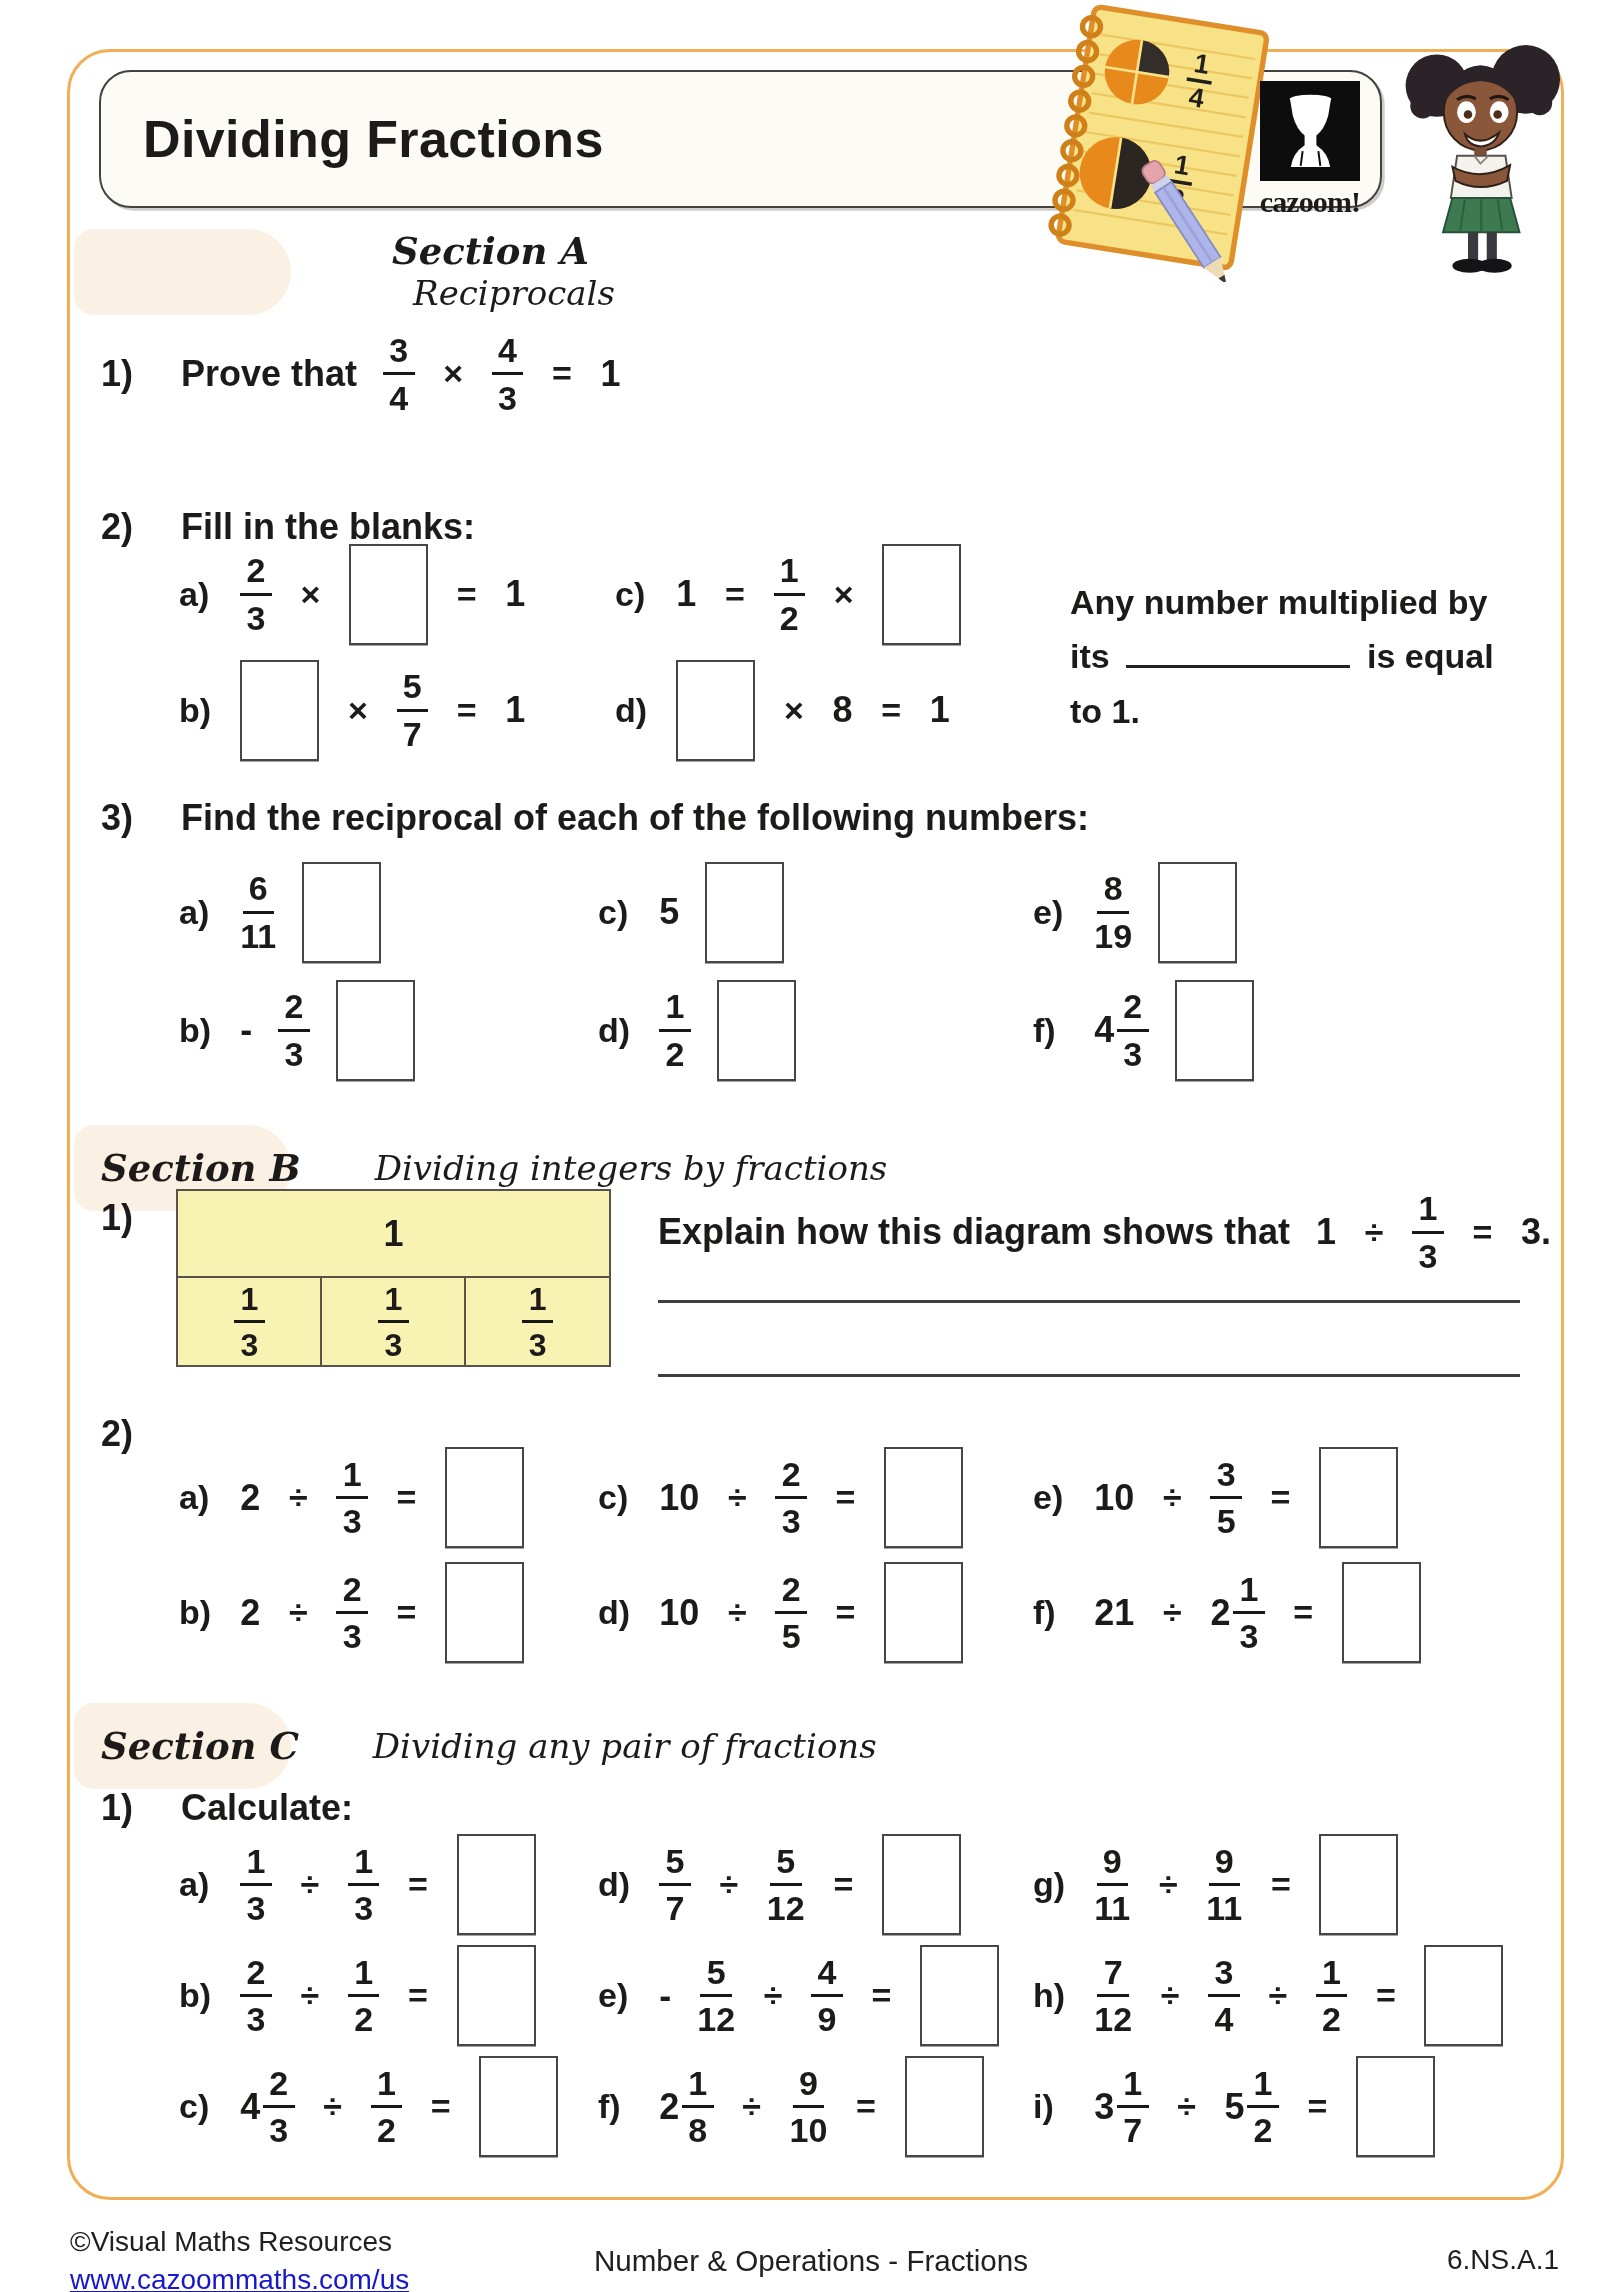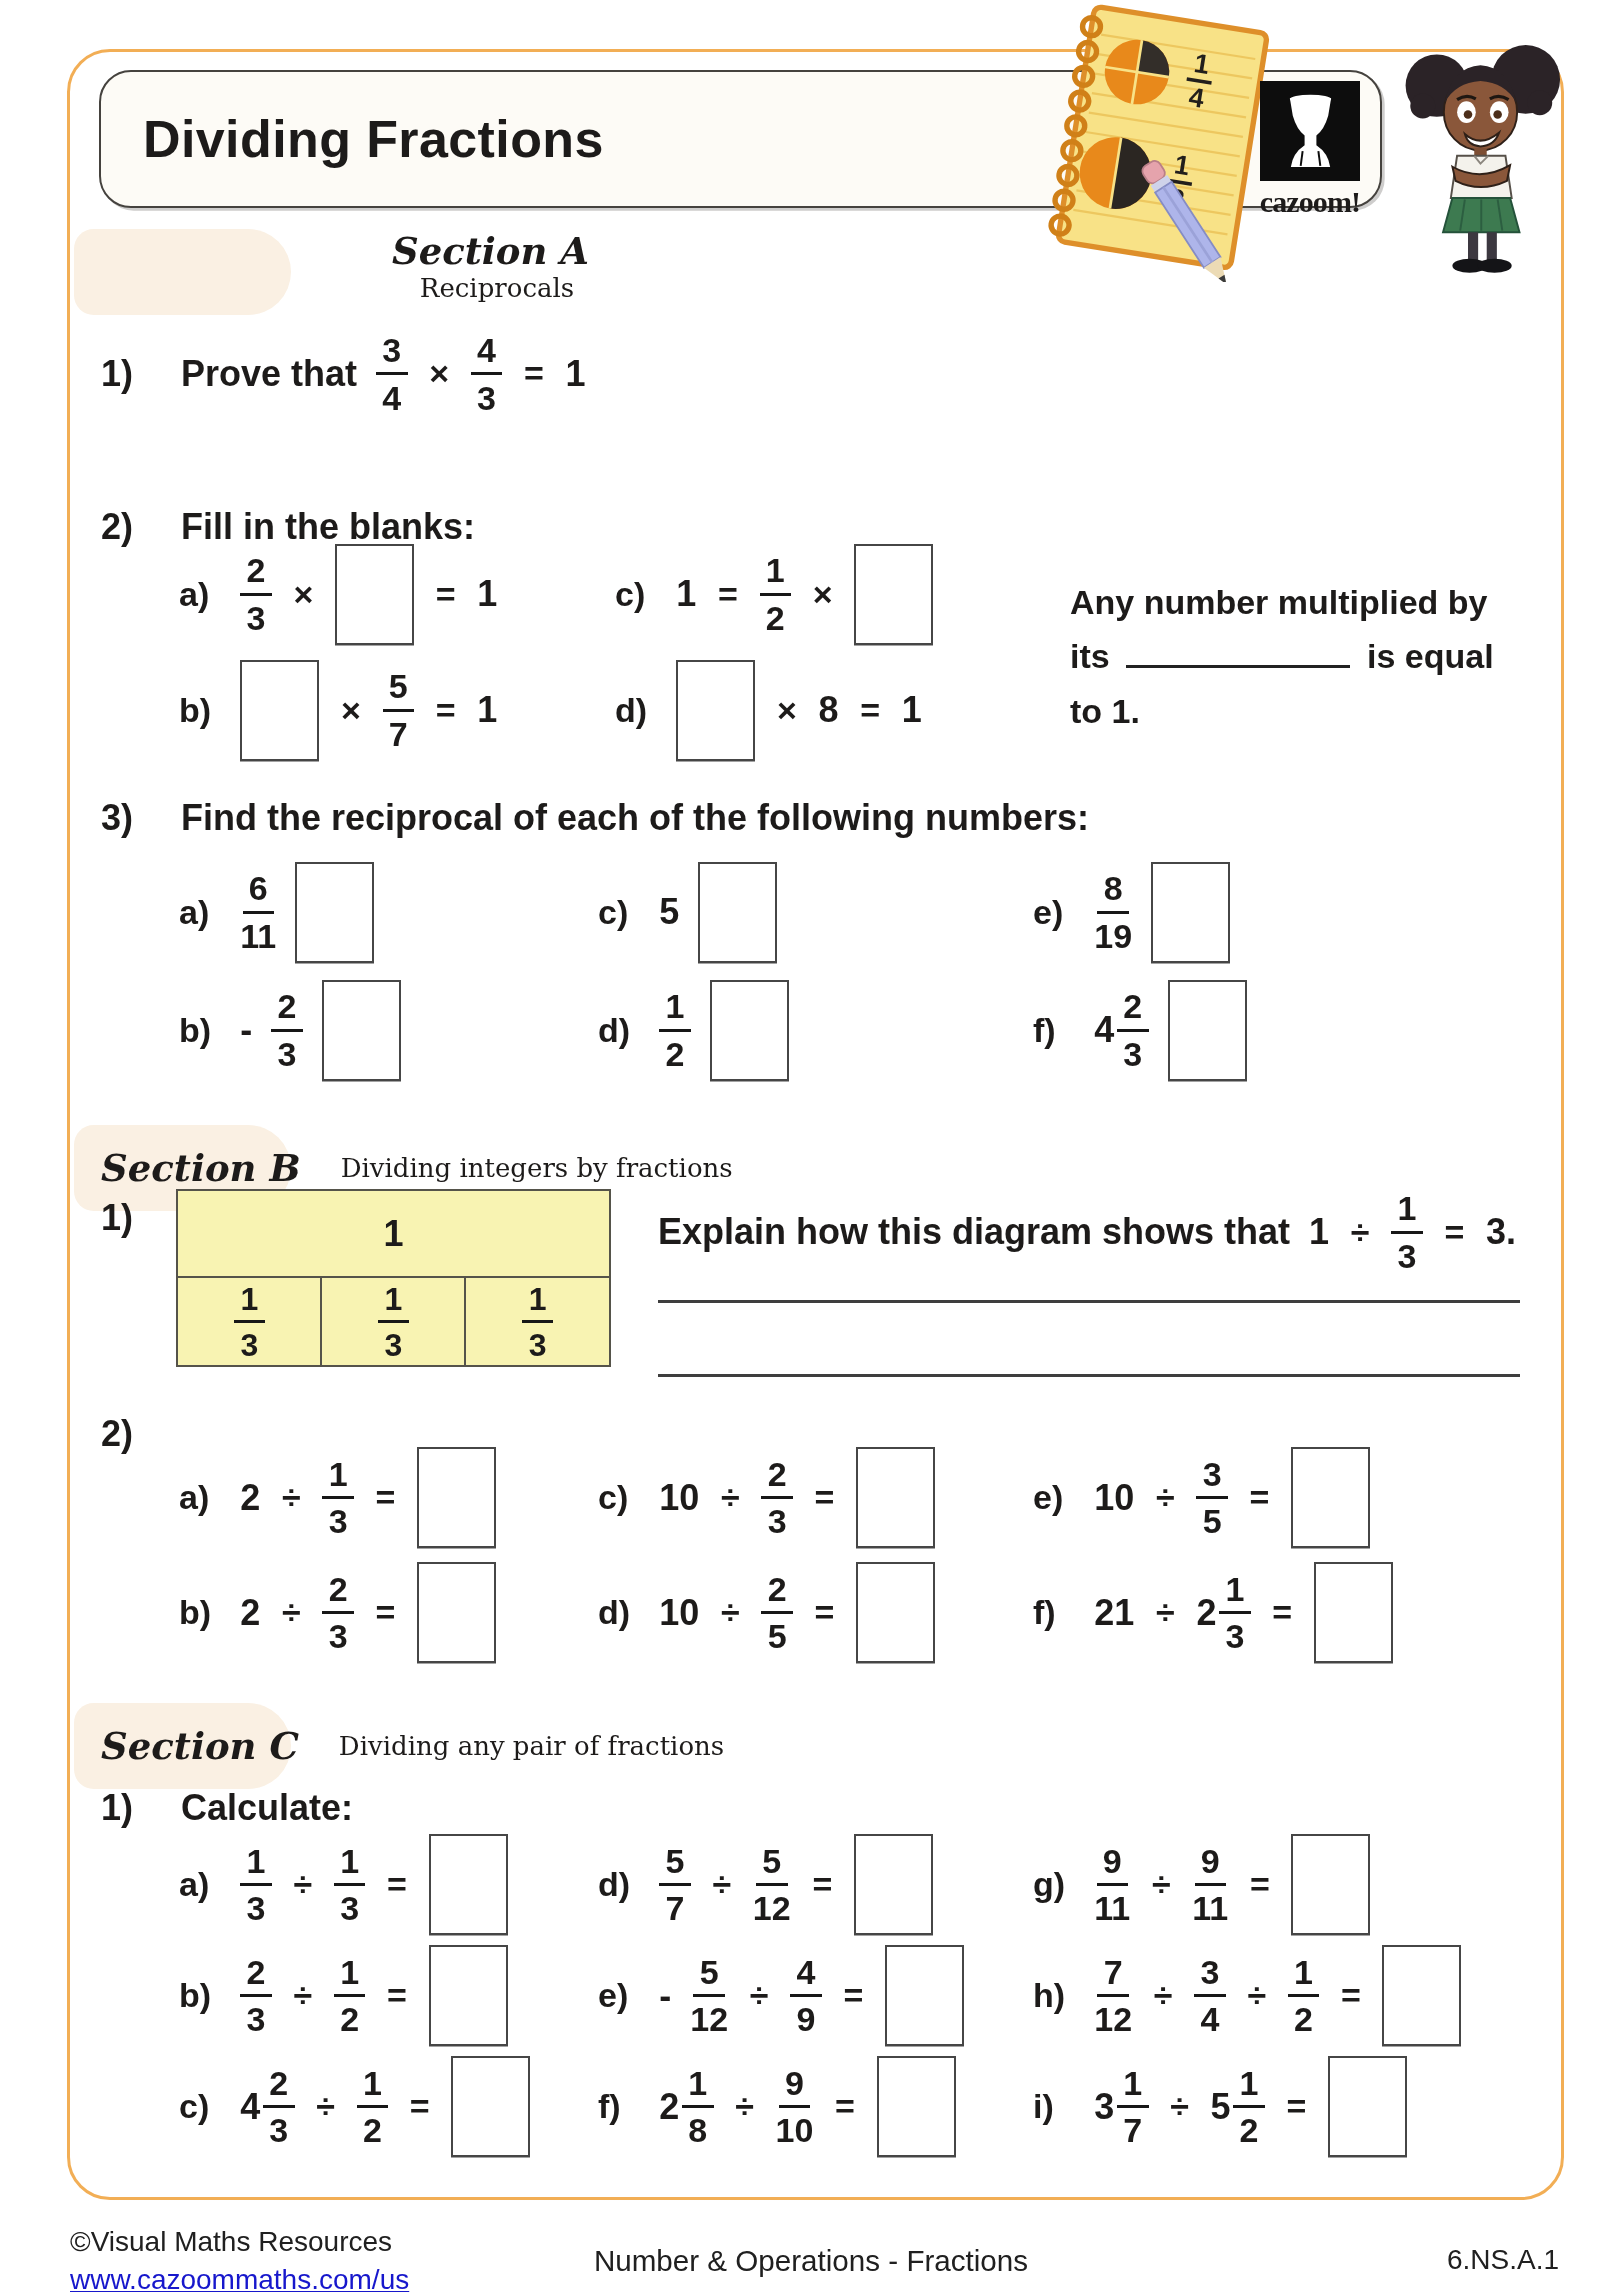--- a/index.html
+++ b/index.html
@@ -18,29 +18,29 @@
   
   .logoblk{left:1252px;top:81px;width:116px;text-align:center;z-index:3;}
   .logobox{width:100px;height:100px;background:#0d0d0d;margin:0 auto;display:flex;align-items:center;justify-content:center;}
   .logoword{font-family:"Liberation Serif",serif;font-weight:bold;font-size:30px;letter-spacing:-0.9px;margin-top:3.6px;}
 
   
   .sechead{height:86px;display:flex;align-items:center;z-index:0;}
   .secblob{position:absolute;left:0;top:0;width:217px;height:86px;background:#FAF0E3;border-radius:19.7px 43px 43px 19.7px;}
   .seclabel{font-family:"DejaVu Serif","Liberation Serif",serif;font-style:italic;font-weight:bold;font-size:37px;
             margin-left:27px;position:relative;}
-  .secsub{font-family:"DejaVu Serif","Liberation Serif",serif;font-size:26px;margin-left:40px;position:relative;}
+  .secsub{font-family:"DejaVu Serif","Liberation Serif",serif;font-style:italic;font-size:34px;margin-left:74px;position:relative;}
 
   
   .qrow{display:flex;align-items:center;gap:30px;}
   .qnum{font-weight:bold;font-size:36px;min-width:50px;}
   .qtitle{font-weight:bold;font-size:36px;}
 
   
-  .expr{display:inline-flex;align-items:center;gap:19px;font-weight:bold;}
+  .expr{display:inline-flex;align-items:center;gap:26px;font-weight:bold;}
   .ntxt{font-size:36px;font-weight:bold;}
   .op{font-size:34px;font-weight:bold;margin:0 2.7px;}
   .frac{display:inline-flex;flex-direction:column;align-items:center;line-height:1;font-size:34px;font-weight:bold;}
   .frac .fn{padding:0 6.3px 5.4px;border-bottom:3.6px solid #171717;}
   .frac .fd{padding-top:5.4px;}
   .mixed{display:inline-flex;align-items:center;}
   .mixed .whole{font-size:36px;font-weight:bold;margin-right:2.7px;}
   .abox{width:75px;height:97px;background:#fff;border:2.7px solid #464646;box-shadow:0 0.9px 0 #9a9a9a;}
 
   

